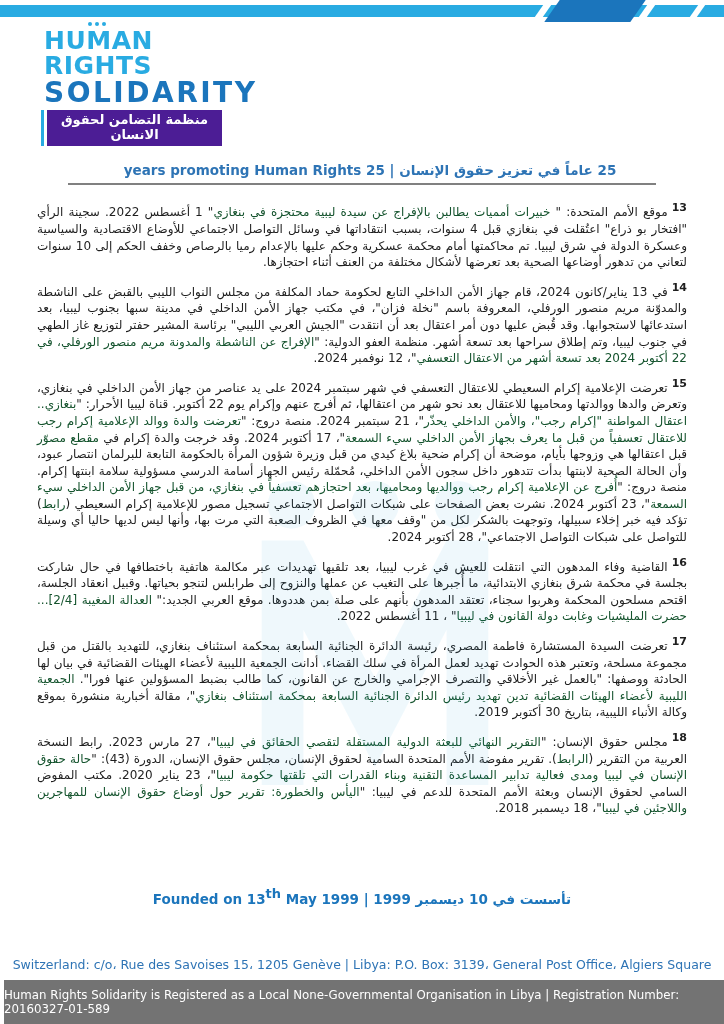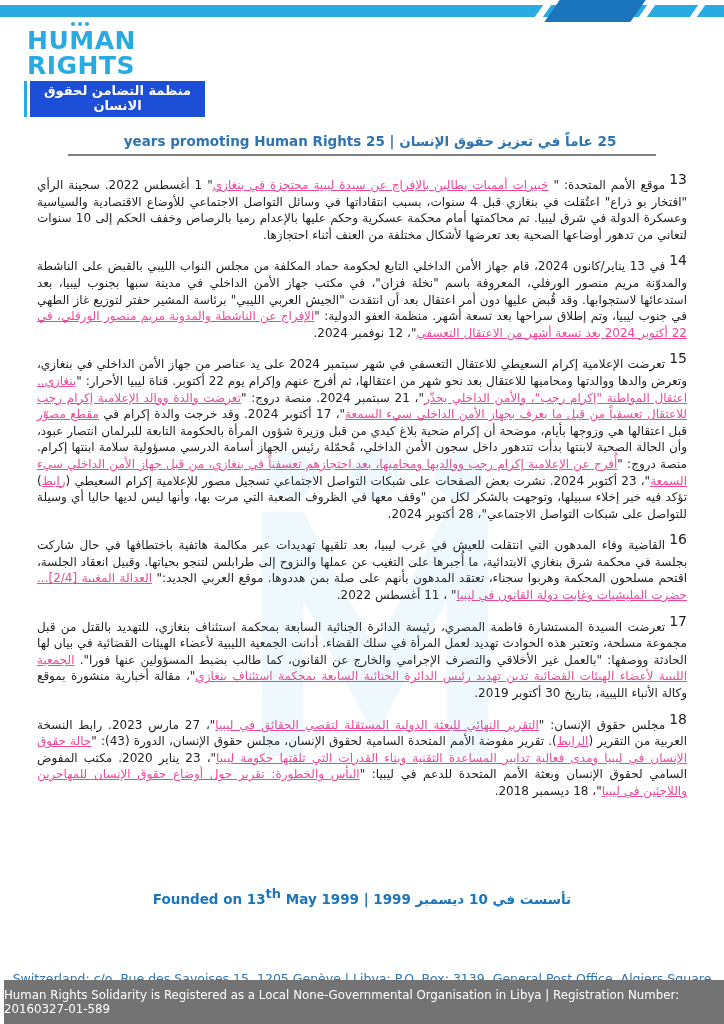--- a/index.html
+++ b/index.html
@@ -13,70 +13,71 @@
   
   .topbar { position:absolute; top:5px; left:0; width:724px; height:12px; background:#29ABE2; }
   .deco { position:absolute; top:-5px; height:22px; }
   .deco-dark  { left:552px; width:86px; background:#1B75BC; transform:skewX(-35deg); }
   .deco-white1{ left:539px; width:8px;  background:#ffffff; transform:skewX(-35deg); }
   .deco-white2{ left:643px; width:8px;  background:#ffffff; transform:skewX(-35deg); }
   .deco-white3{ left:694px; width:7px;  background:#ffffff; transform:skewX(-35deg); }
 
   
   header { position:relative; padding-top:28px; }
-  .logo { margin-left:27px; width:190px; }
+  .logo { margin-left:44px; width:190px; }
   .logo-l1 { color:#29ABE2; font-weight:bold; font-size:25px; letter-spacing:0.5px; line-height:1.0; position:relative; }
   .logo-m { position:relative; display:inline-block; }
   .logo-m::before {
     content:""; position:absolute; top:-6px; left:2px; width:4px; height:4px;
     border-radius:50%; background:#29ABE2;
     box-shadow:7px 0 0 #29ABE2, 14px 0 0 #29ABE2;
   }
   .logo-l2 { color:#1B75BC; font-weight:bold; font-size:28px; letter-spacing:2.5px; line-height:1.05; }
-  .logo-ar { margin-top:3px; background:#1d4ed8; color:#ffffff; font-size:13px; font-weight:bold;
+  .logo-ar { margin-top:3px; background:#4c1d95; color:#ffffff; font-size:13px; font-weight:bold;
              text-align:center; padding:2px 8px 4px; width:178px; border-left:3px solid #ffffff;
              box-shadow:-3px 0 0 #29ABE2; direction:rtl; }
   .tagline { margin-top:16px; text-align:center; color:#2E74B5; font-weight:bold; font-size:13.5px; direction:rtl;padding-left:16px; }
   .head-rule { border:none; border-top:2px solid #808080; width:588px; margin:5px auto 0; }
 
   
   main { position:relative; margin-top:15px; padding:0 37px; }
   .watermark { position:absolute; left:225px; top:275px; opacity:0.07; pointer-events:none; }
   .footnote {
     direction:rtl; text-align:justify; color:#1E1E1E;
     font-size:12px; line-height:16.6px; margin-bottom:9px;
   }
-  .fn-num { font-size:14px; vertical-align:super; margin-inline-end:4px; color:#1E1E1E; }
-  .fn-link { color:#ec4899; text-decoration:underline; cursor:pointer; }
+  .fn-num { font-size:11px; vertical-align:super; margin-inline-end:4px; color:#1E1E1E;font-weight:bold; }
+  .fn-link { color:#14532d; cursor:pointer; }
 
   
   .founded { position:absolute; left:0; bottom:118px; width:100%; text-align:center;
              color:#1B75BC; font-weight:bold; font-size:13.5px; }
   .founded sup { font-size:13px; }
-  .contact { position:absolute; left:0; bottom:36px; width:100%; text-align:center;
+  .contact { position:absolute; left:0; bottom:50px; width:100%; text-align:center;
              color:#2E74B5; font-size:12.5px; line-height:1.52; }
   .regbar { position:absolute; left:4px; bottom:0; width:724px; height:44px; background:#737373;
             display:flex; align-items:center; justify-content:center;
             color:#ffffff; font-size:11.8px; }
 </style>
 </head>
 <body>
 
 <div class="page">
 
   <div class="topbar">
     <div class="deco deco-white1"></div>
     <div class="deco deco-dark"></div>
     <div class="deco deco-white2"></div>
     <div class="deco deco-white3"></div>
   </div>
 
   <header>
     <div class="logo">
       <div class="logo-l1"><span>HU</span><span class="logo-m">M</span><span>AN RIGHTS</span></div>
+      <div class="logo-l2">SOLIDARITY</div>
       <div class="logo-ar">منظمة التضامن لحقوق الانسان</div>
     </div>
     <div class="tagline">25 عاماً في تعزيز حقوق الإنسان | 25 years promoting Human Rights</div>
     <hr class="head-rule">
   </header>
 
   <main>
 
     <div class="watermark">
       <svg width="300" height="310" viewBox="0 0 100 104" xmlns="http://www.w3.org/2000/svg" fill="#29ABE2">

